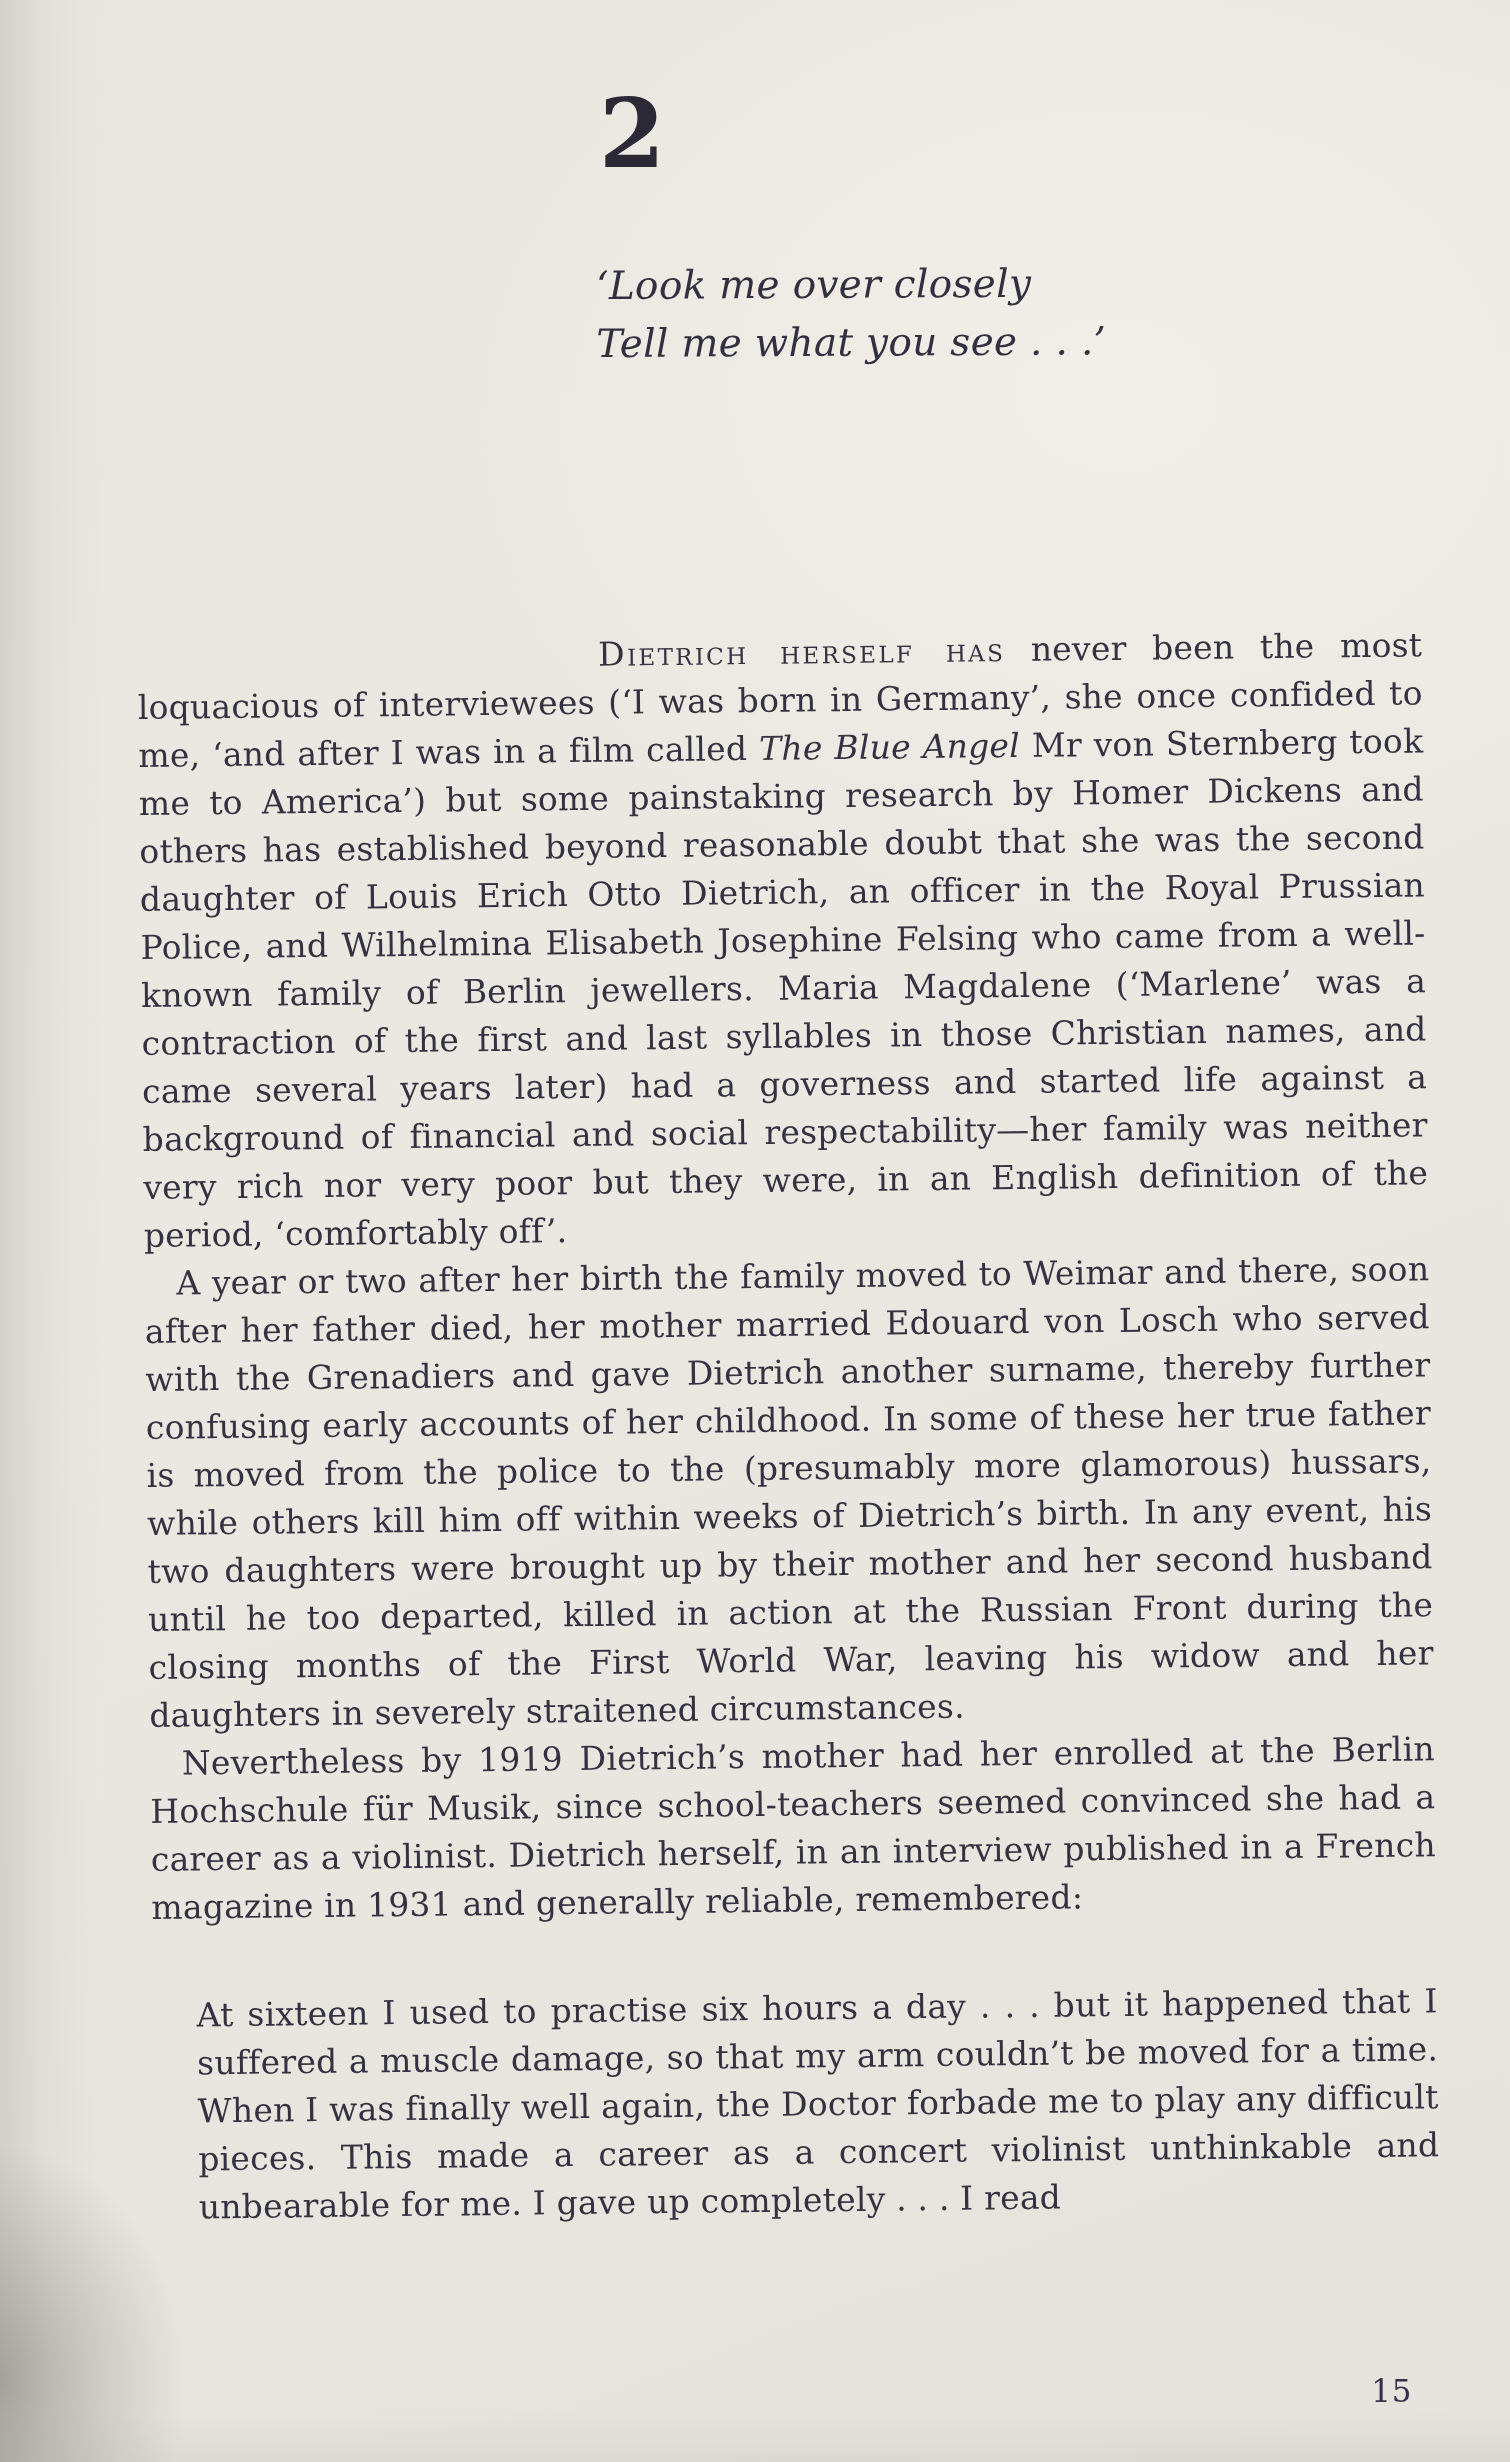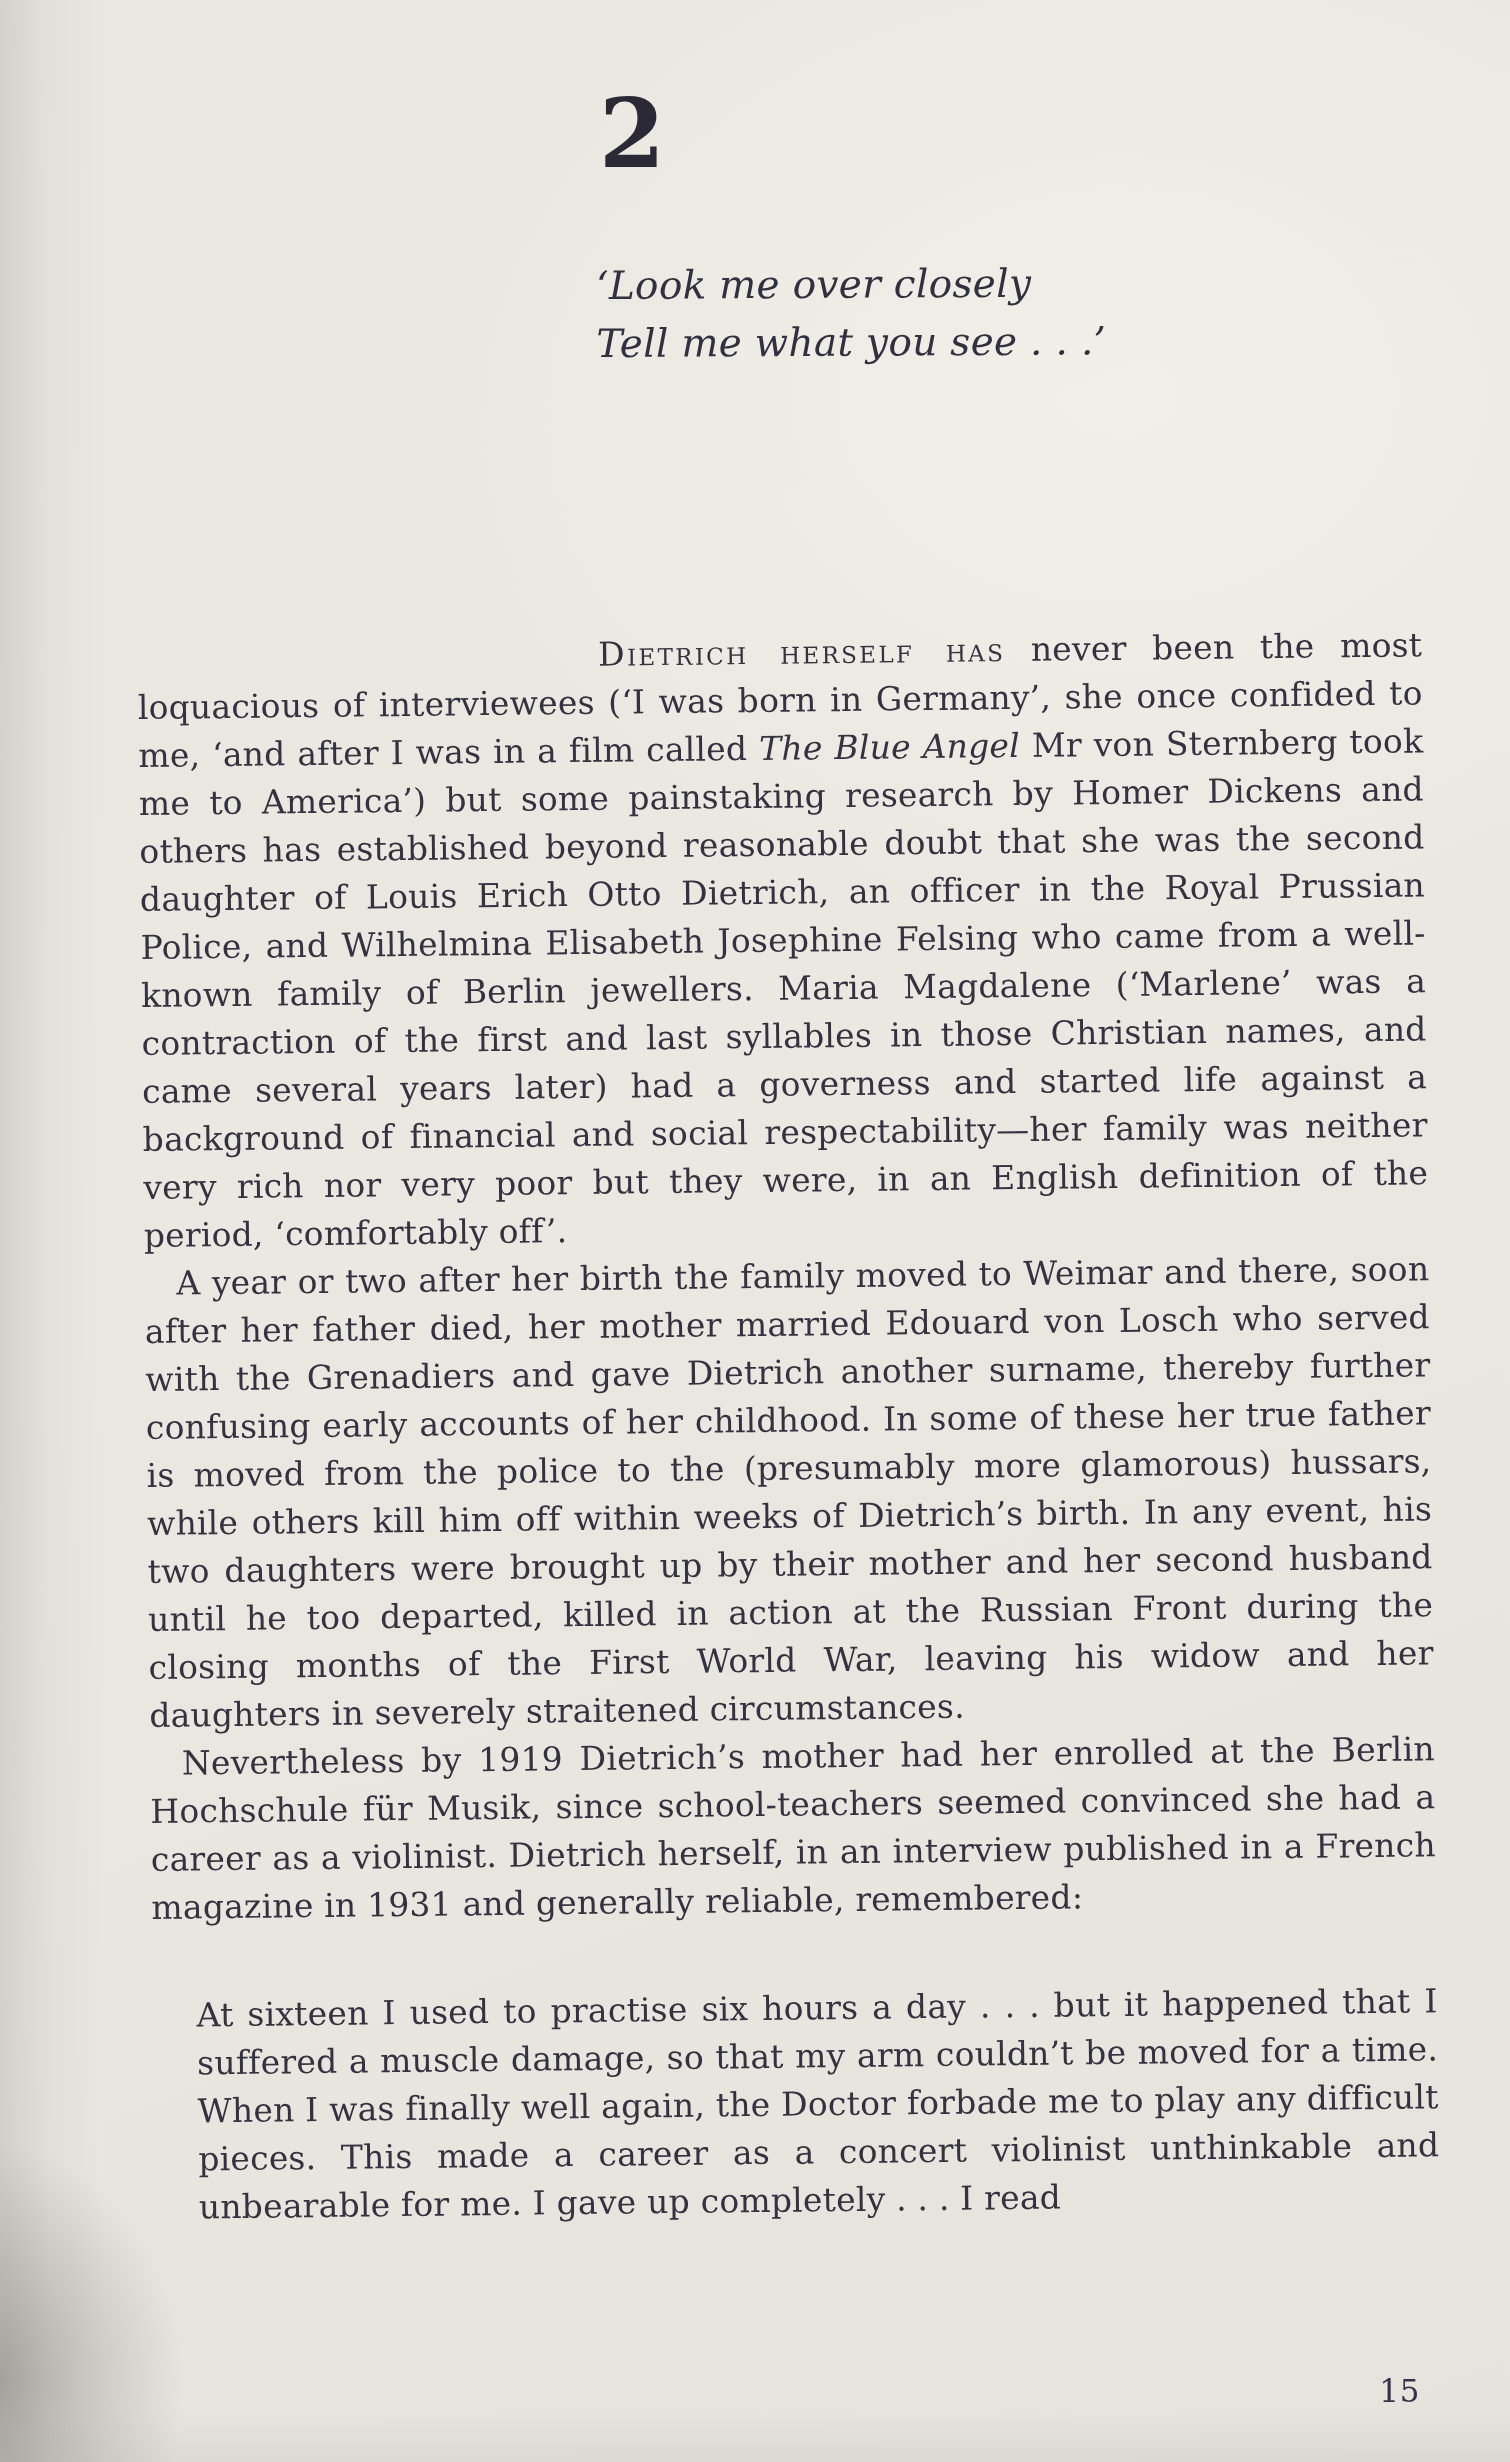--- a/index.html
+++ b/index.html
@@ -88,21 +88,21 @@
   .block-quote {
     margin-top: 60px !important;
     margin-left: 44px !important;
   }
   .italic {
     font-style: italic;
   }
   .page-number {
     position: absolute;
     top: 2373px;
-    right: 90px;
+    right: 98px;
     font-size: 31px;
     letter-spacing: 0.6px;
     color: #34324a;
   }
 </style>
 </head>
 <body>
 
 <div class="page">
 

